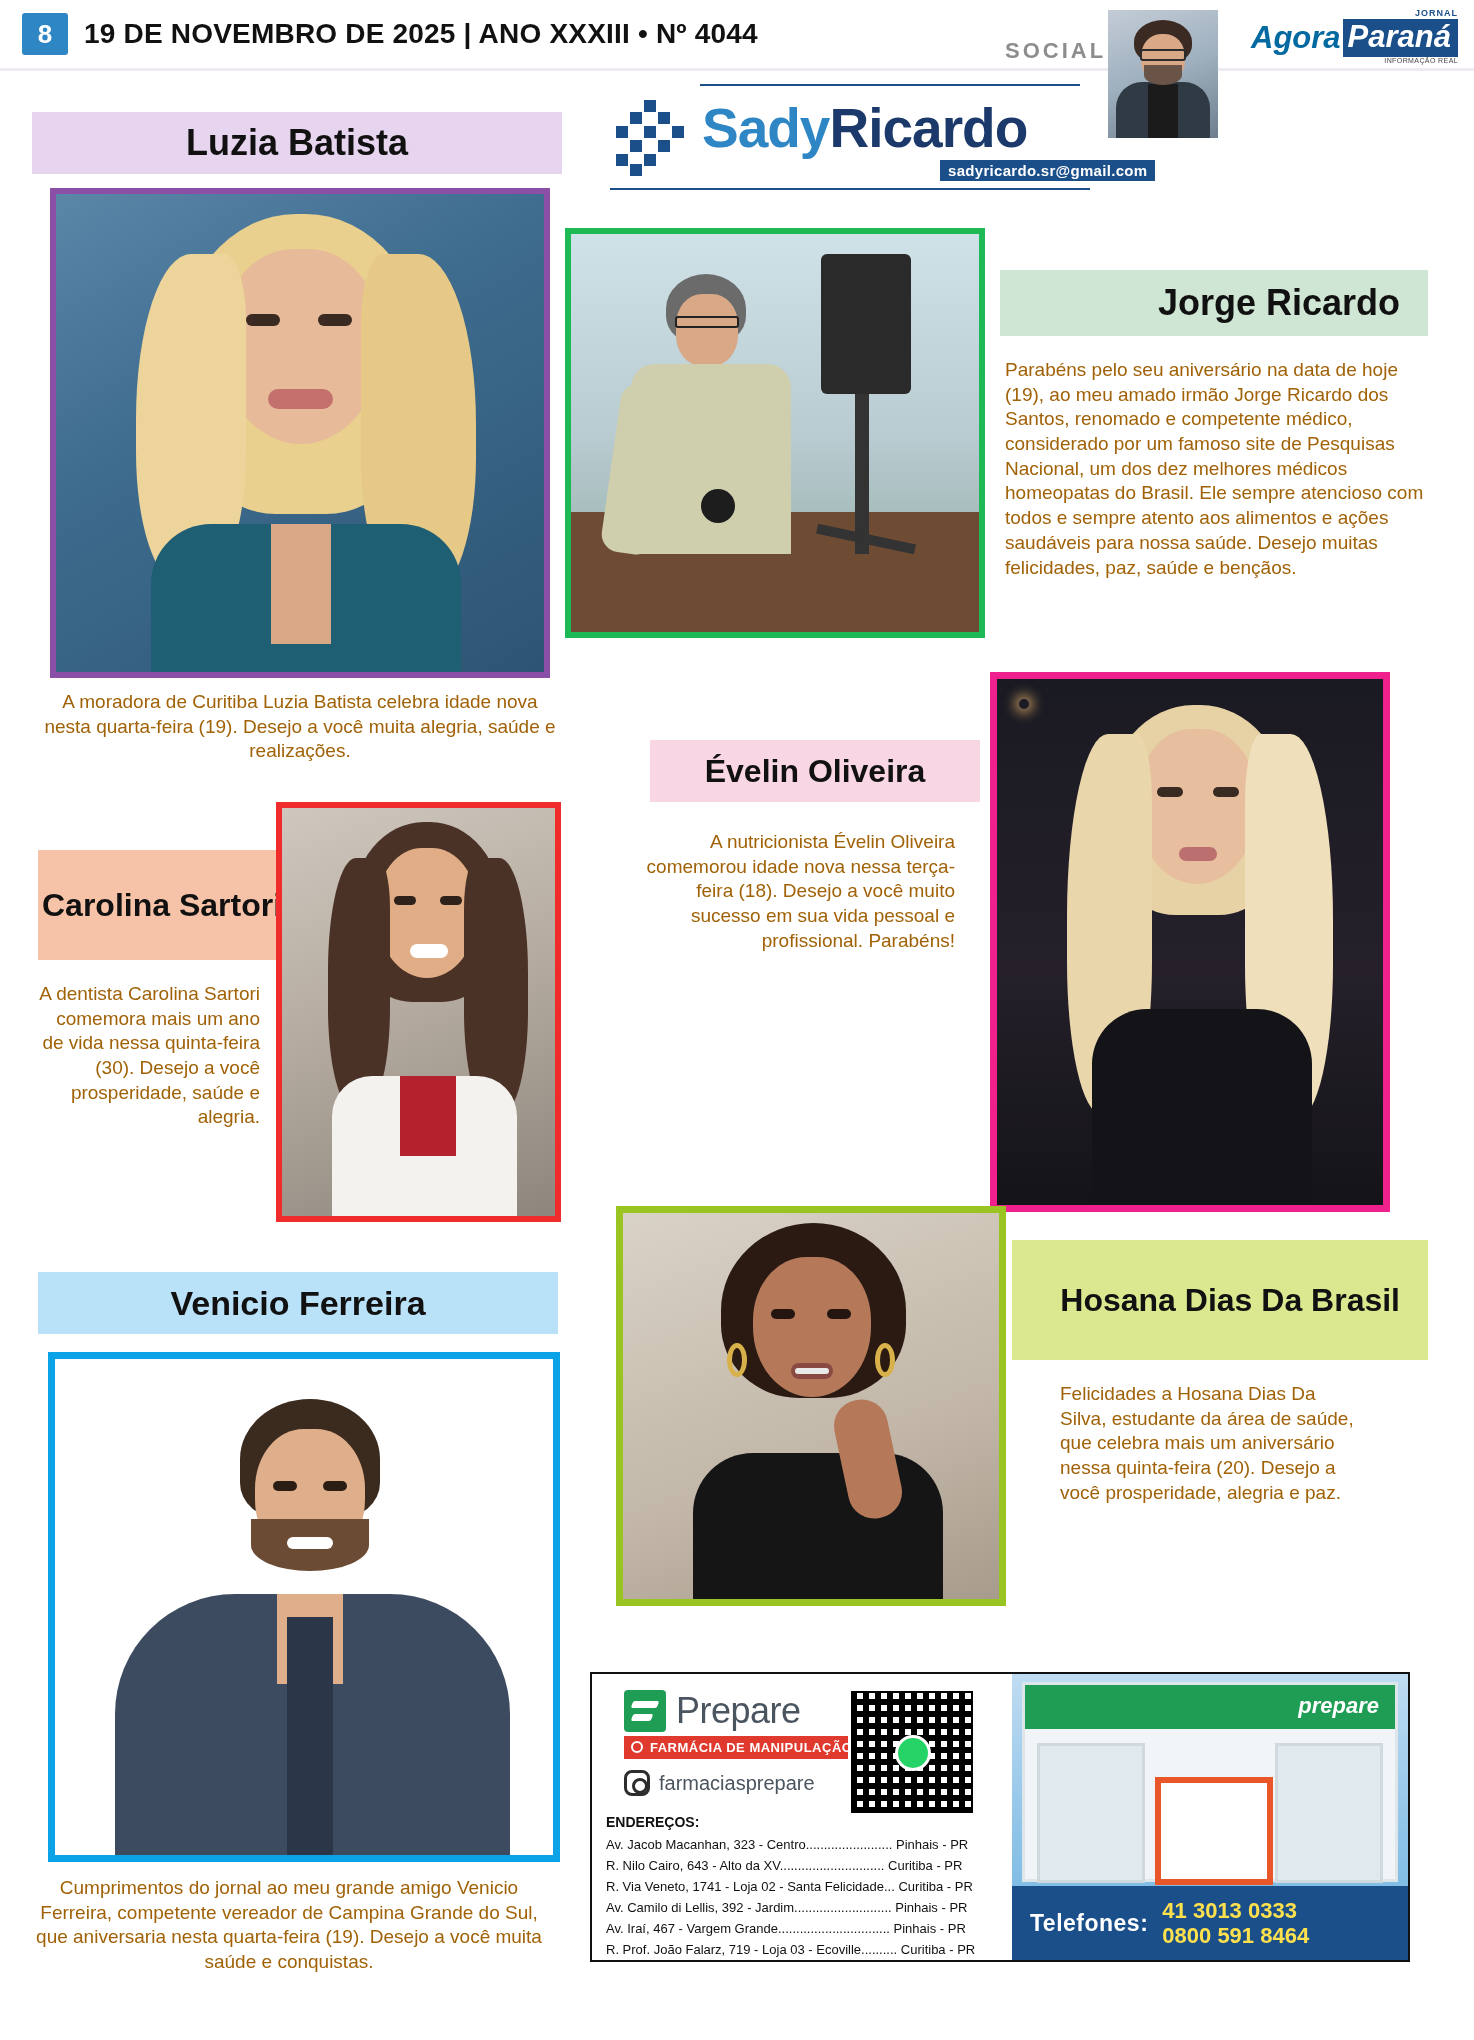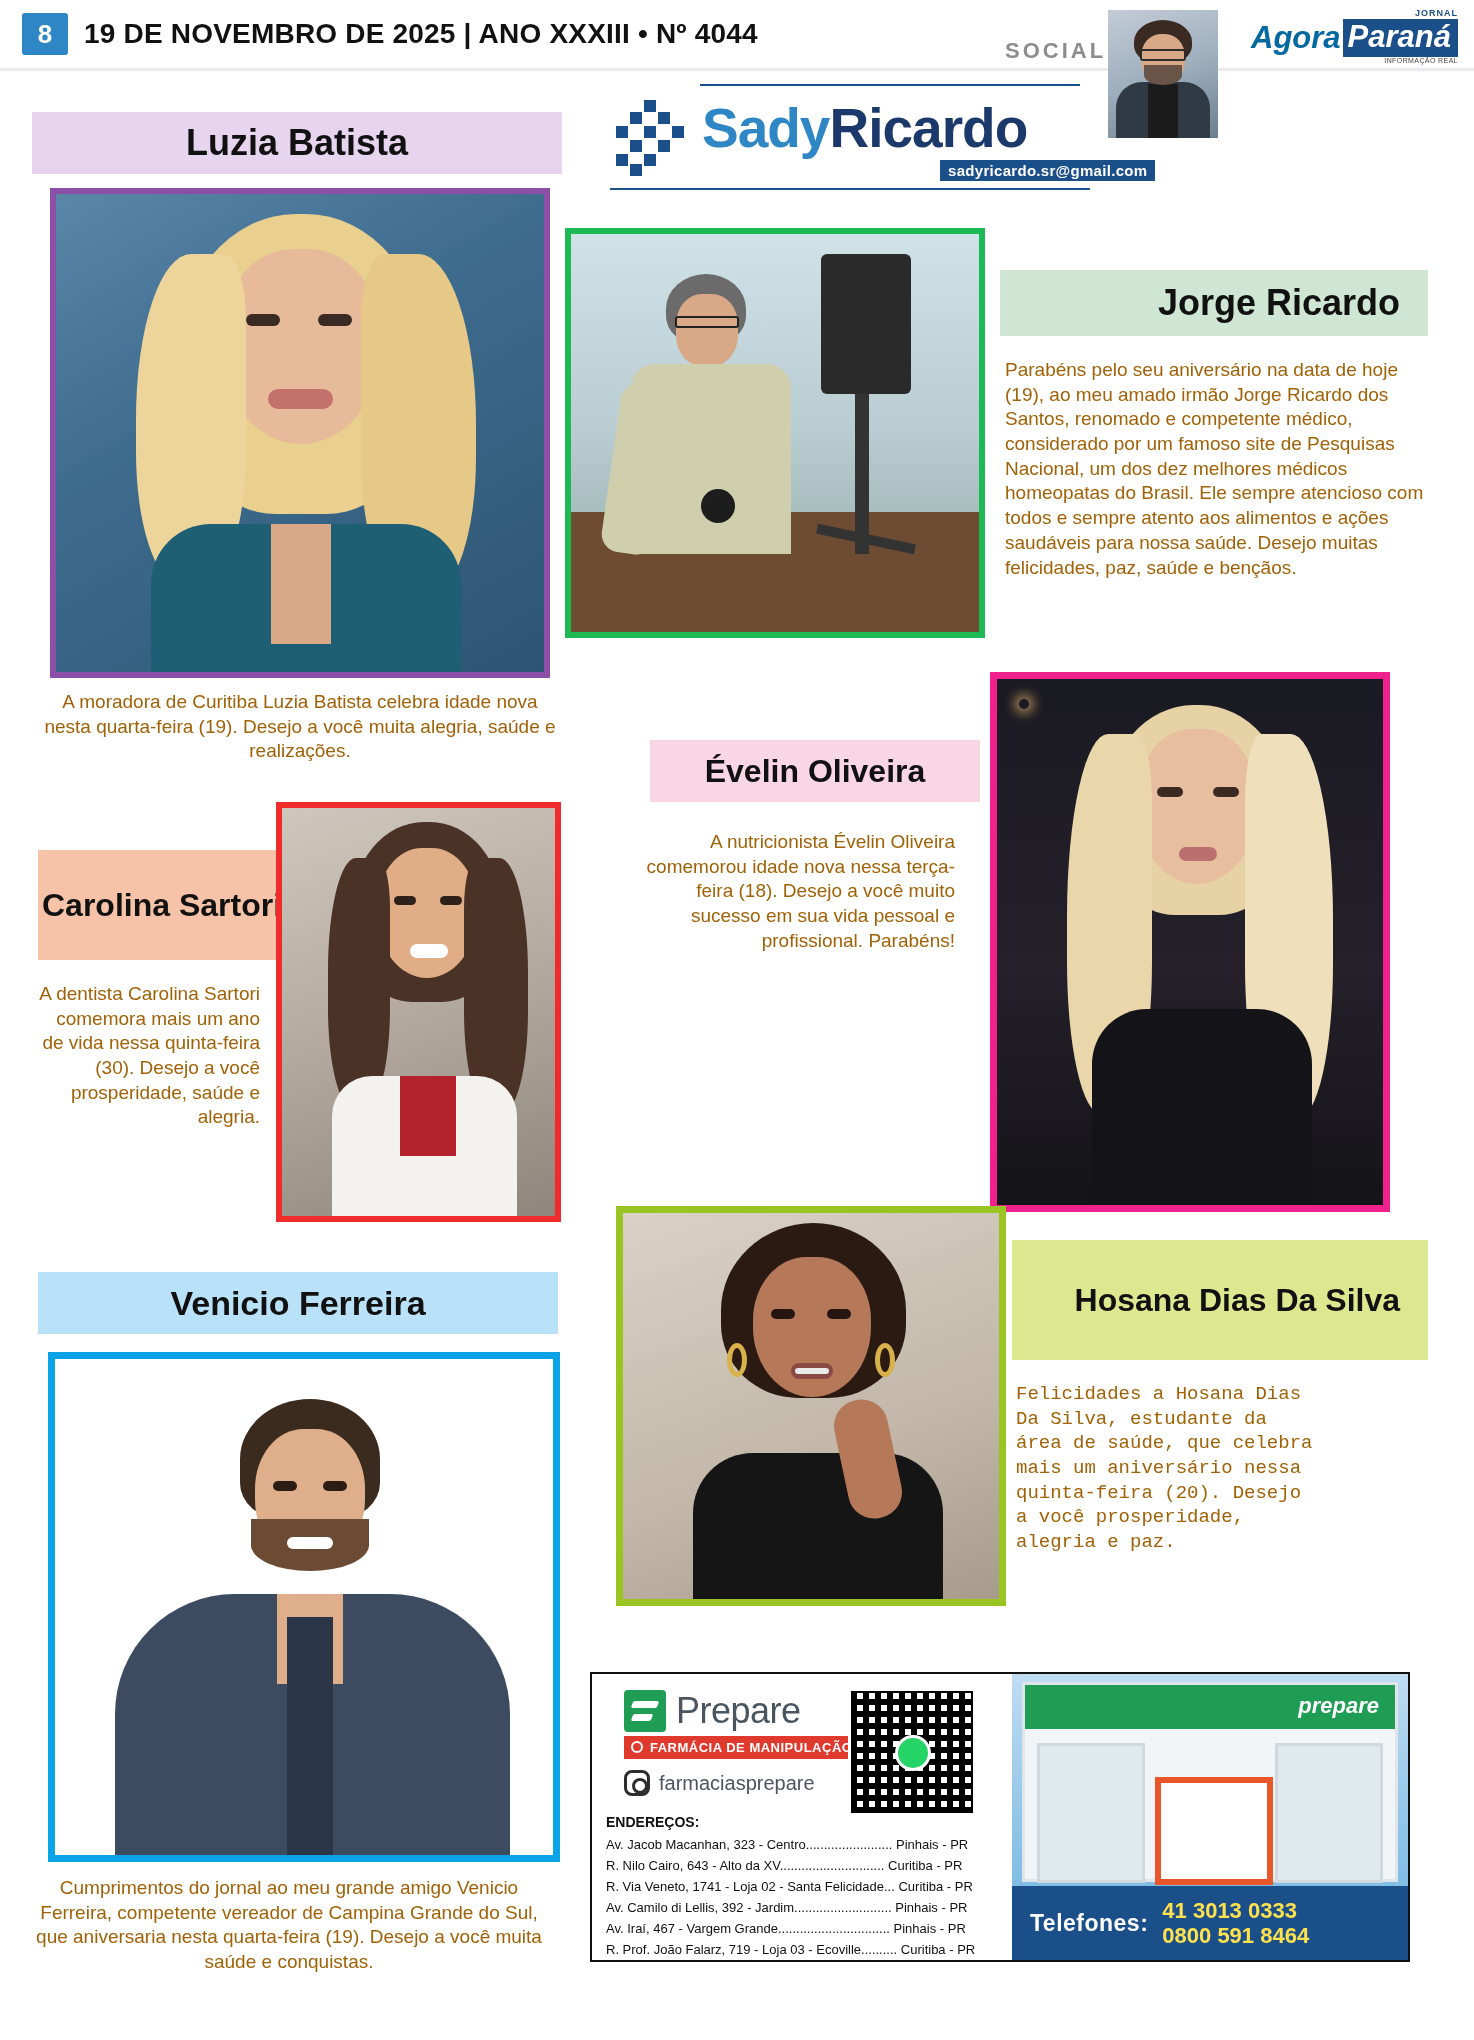--- a/index.html
+++ b/index.html
@@ -384,24 +384,24 @@
   <div style="position:absolute;left:204px;top:96px;width:24px;height:10px;background:#241510;border-radius:5px;"></div>
   <div style="position:absolute;left:168px;top:150px;width:42px;height:16px;background:#8a4a44;border-radius:8px;"></div>
   <div style="position:absolute;left:172px;top:155px;width:34px;height:6px;background:#e9e9e9;border-radius:3px;"></div>
   <div style="position:absolute;left:104px;top:130px;width:20px;height:34px;border:5px solid #d8b14a;border-radius:50%;"></div>
   <div style="position:absolute;left:252px;top:130px;width:20px;height:34px;border:5px solid #d8b14a;border-radius:50%;"></div>
   <div style="position:absolute;left:70px;top:240px;width:250px;height:160px;background:#151515;border-radius:60px 60px 0 0;"></div>
   <div style="position:absolute;left:218px;top:186px;width:54px;height:120px;background:#b5795a;border-radius:26px;transform:rotate(-12deg);"></div>
 </div>
 
 <div class="name-banner right" style="left:1012px; top:1240px; width:416px; height:120px; background:#dce88f; font-size:32px; flex-direction:column; align-items:flex-end; justify-content:center; line-height:1.2; text-align:right;">
-  <span>Hosana Dias Da Silva</span>
-</div>
-
-<div class="caption justify" style="left:1016px; top:1382px; width:300px;font-family:Liberation Mono, monospace;">Felicidades a Hosana Dias Da Silva, estudante da área de saúde, que celebra mais um aniversário nessa quinta-feira (20). Desejo a você prosperidade, alegria e paz.</div>
+  <span>Hosana Dias Da Brasil</span>
+</div>
+
+<div class="caption justify" style="left:1060px; top:1382px; width:300px;">Felicidades a Hosana Dias Da Silva, estudante da área de saúde, que celebra mais um aniversário nessa quinta-feira (20). Desejo a você prosperidade, alegria e paz.</div>
 
 <div class="name-banner center" style="left:38px; top:1272px; width:520px; height:62px; background:#b9e1f7; font-size:34px;">Venicio Ferreira</div>
 
 <div class="frame" style="left:48px; top:1352px; width:512px; height:510px; border:7px solid #0aa3e8;">
   <div class="bg" style="background:#ffffff;"></div>
   <div style="position:absolute;left:185px;top:40px;width:140px;height:120px;background:#3b2a1e;border-radius:50% 50% 30% 30%;"></div>
   <div style="position:absolute;left:200px;top:70px;width:110px;height:135px;background:#dfae8a;border-radius:44% 44% 48% 48%;"></div>
   <div style="position:absolute;left:218px;top:122px;width:24px;height:10px;background:#2c1d14;border-radius:5px;"></div>
   <div style="position:absolute;left:268px;top:122px;width:24px;height:10px;background:#2c1d14;border-radius:5px;"></div>
   <div style="position:absolute;left:196px;top:160px;width:118px;height:52px;background:#6b4b34;border-radius:0 0 50% 50%;"></div>

